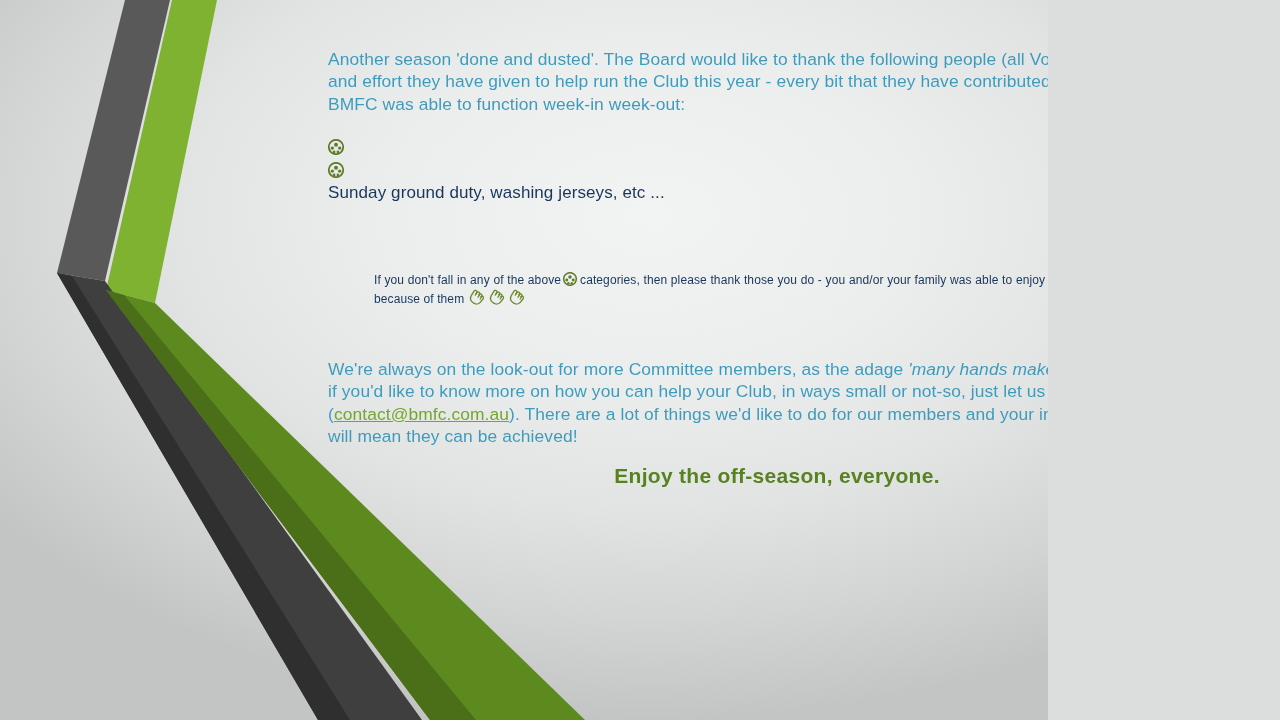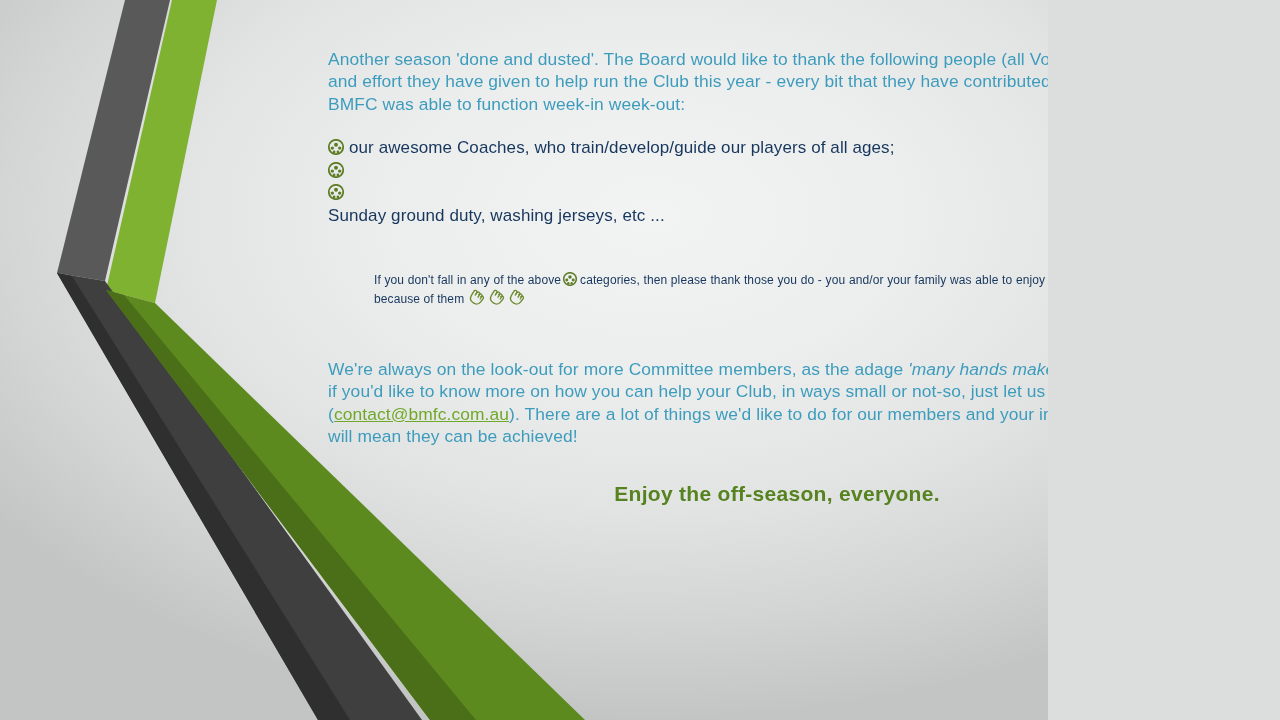--- a/index.html
+++ b/index.html
@@ -105,21 +105,21 @@
   }
   .callout .adage {
     font-style: italic;
   }
   .callout a.maillink {
     color: #71a82b;
     text-decoration: underline;
   }
 
   .signoff {
-    top: 482px;
+    top: 464px;
     left: 0;
     width: 898px;
     text-align: center;
     font-size: 21px;
     font-weight: bold;
     color: #56821f;
     letter-spacing: 0.3px;
   }
 
   
@@ -150,32 +150,20 @@
     <polygon points="106,290 155,303 585,720 430,720" fill="#5d8a1f"></polygon>
 
     <polygon points="106,290 124,295 476,720 430,720" fill="#4a6f18"></polygon>
   </svg>
 
   <div id="content">
 
     <p class="para intro">Another season 'done and dusted'. The Board would like to thank the following people (all Volunteers) for the time and effort they have given to help run the Club this year - every bit that they have contributed has ensured that BMFC was able to function week-in week-out:</p>
 
     <div class="para bullets">
-      <div class="row">
-        <span class="ball">
-          <svg viewBox="0 0 20 20" width="16" height="16">
-            <circle cx="10" cy="10" r="9" fill="none" stroke="#5f7d26" stroke-width="2.2"></circle>
-            <circle cx="10" cy="7.2" r="2.5" fill="#5f7d26"></circle>
-            <circle cx="5.4" cy="11.4" r="2.1" fill="#5f7d26"></circle>
-            <circle cx="14.6" cy="11.4" r="2.1" fill="#5f7d26"></circle>
-            <circle cx="7.6" cy="16.1" r="1.7" fill="#5f7d26"></circle>
-            <circle cx="12.4" cy="16.1" r="1.7" fill="#5f7d26"></circle>
-          </svg>
-        </span><span>our awesome Coaches, who train/develop/guide our players of all ages;</span>
-      </div>
       <div class="row">
         <span class="ball">
           <svg viewBox="0 0 20 20" width="16" height="16">
             <circle cx="10" cy="10" r="9" fill="none" stroke="#5f7d26" stroke-width="2.2"></circle>
             <circle cx="10" cy="7.2" r="2.5" fill="#5f7d26"></circle>
             <circle cx="5.4" cy="11.4" r="2.1" fill="#5f7d26"></circle>
             <circle cx="14.6" cy="11.4" r="2.1" fill="#5f7d26"></circle>
             <circle cx="7.6" cy="16.1" r="1.7" fill="#5f7d26"></circle>
             <circle cx="12.4" cy="16.1" r="1.7" fill="#5f7d26"></circle>
           </svg>

